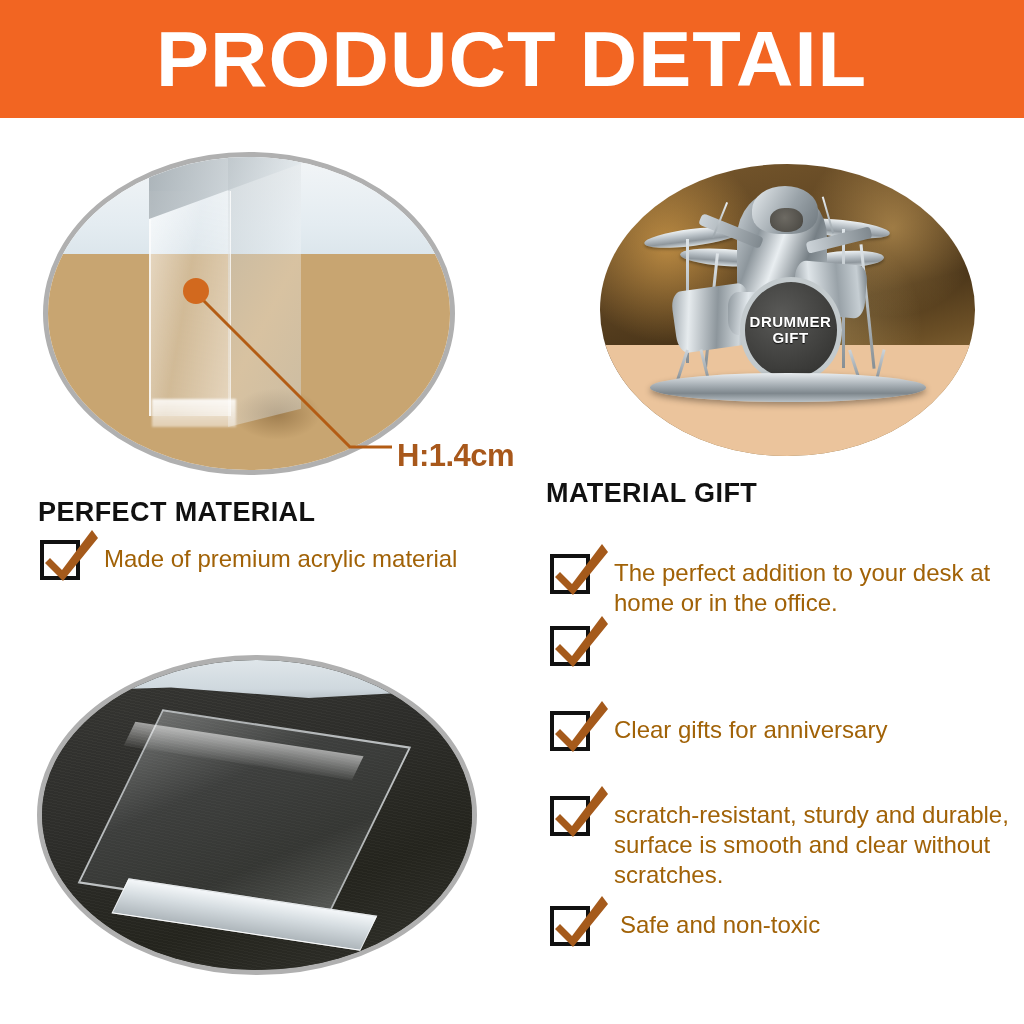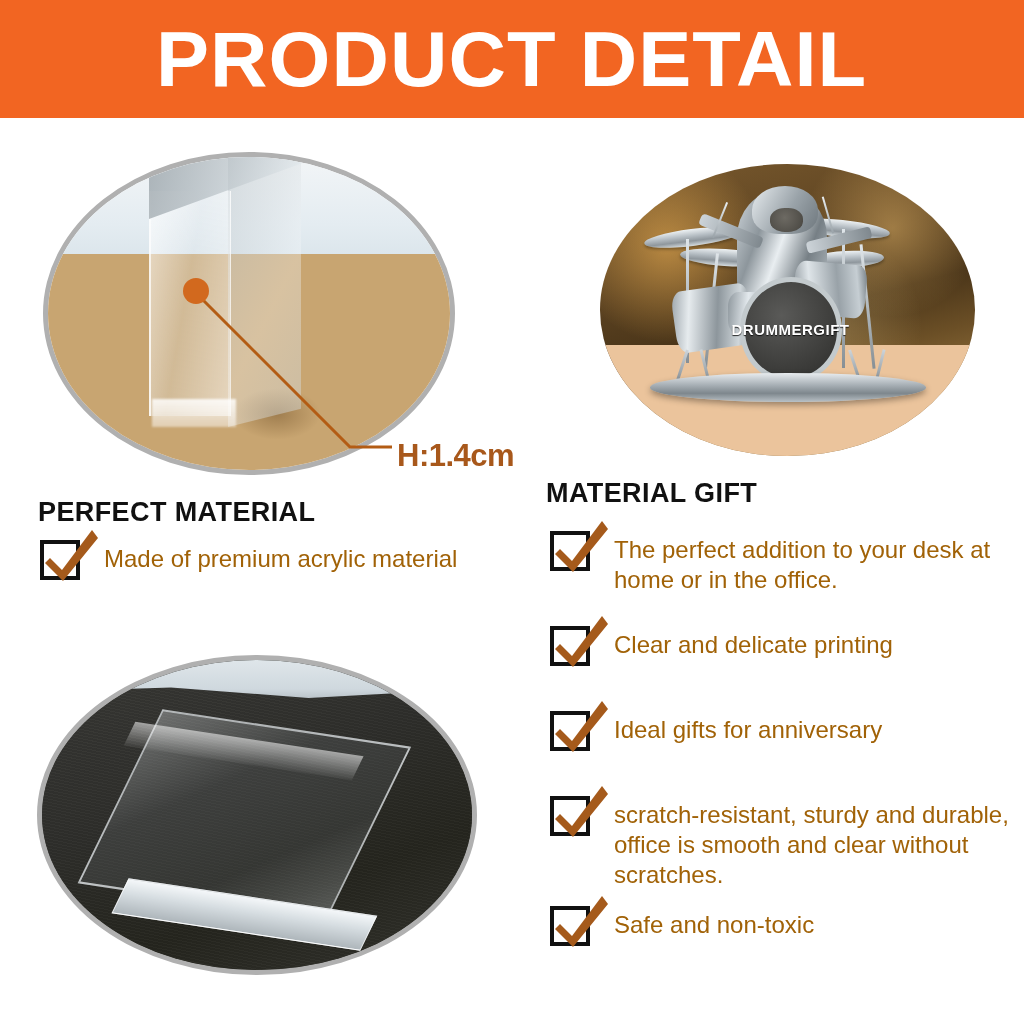--- a/index.html
+++ b/index.html
@@ -185,21 +185,21 @@
     position: absolute;
     left: 34%;
     bottom: 16%;
     width: 34%;
     height: 44%;
     border-radius: 50%;
     background: radial-gradient(circle at 40% 35%, #5a5a58, #3a3a38 70%, #2c2c2a);
     border: 5px solid #c3cacd;
     box-sizing: border-box;
     display: flex;
-    flex-direction: row;
+    flex-direction: column;
     align-items: center;
     justify-content: center;
   }
   .bass-text {
     color: #ffffff;
     font-family: "Liberation Sans Narrow", "Liberation Sans", sans-serif;
     font-weight: bold;
     font-size: 15px;
     line-height: 1.05;
     letter-spacing: 0.5px;
@@ -517,56 +517,55 @@
   <div class="checkbox">
     <svg class="checkmark" viewBox="0 0 58 56">
       <path d="M8 30 L20 42 L50 2 L56 10 L21 53 L3 35 Z" fill="#a55a1b"></path>
     </svg>
   </div>
   <div class="feature-text">Made of premium acrylic material</div>
 </div>
 
 <div class="section-heading" id="heading-gift">MATERIAL GIFT</div>
 
-<div class="feature-item" style="left:550px; top:531px;justify-content:center;">
+<div class="feature-item" style="left:550px; top:554px;justify-content:center;">
   <div class="checkbox">
     <svg class="checkmark" viewBox="0 0 58 56">
       <path d="M8 30 L20 42 L50 2 L56 10 L21 53 L3 35 Z" fill="#a55a1b"></path>
     </svg>
   </div>
   <div class="feature-text wide">The perfect addition to your desk at home or in the office.</div>
 </div>
 
 <div class="feature-item" style="left:550px; top:626px;">
   <div class="checkbox">
     <svg class="checkmark" viewBox="0 0 58 56">
       <path d="M8 30 L20 42 L50 2 L56 10 L21 53 L3 35 Z" fill="#a55a1b"></path>
     </svg>
   </div>
-  <div class="feature-text wide">Clear and delicate printing</div>
 </div>
 
 <div class="feature-item" style="left:550px; top:711px;">
   <div class="checkbox">
     <svg class="checkmark" viewBox="0 0 58 56">
       <path d="M8 30 L20 42 L50 2 L56 10 L21 53 L3 35 Z" fill="#a55a1b"></path>
     </svg>
   </div>
-  <div class="feature-text wide">Ideal gifts for anniversary</div>
+  <div class="feature-text wide">Clear gifts for anniversary</div>
 </div>
 
 <div class="feature-item" style="left:550px; top:796px;">
   <div class="checkbox">
     <svg class="checkmark" viewBox="0 0 58 56">
       <path d="M8 30 L20 42 L50 2 L56 10 L21 53 L3 35 Z" fill="#a55a1b"></path>
     </svg>
   </div>
-  <div class="feature-text wide">scratch-resistant, sturdy and durable, office is smooth and clear without scratches.</div>
-</div>
-
-<div class="feature-item" style="left:550px; top:906px;">
+  <div class="feature-text wide">scratch-resistant, sturdy and durable, surface is smooth and clear without scratches.</div>
+</div>
+
+<div class="feature-item" style="left:550px; top:906px;gap:6px;">
   <div class="checkbox">
     <svg class="checkmark" viewBox="0 0 58 56">
       <path d="M8 30 L20 42 L50 2 L56 10 L21 53 L3 35 Z" fill="#a55a1b"></path>
     </svg>
   </div>
   <div class="feature-text wide">Safe and non-toxic</div>
 </div>
 
 </body></html>

